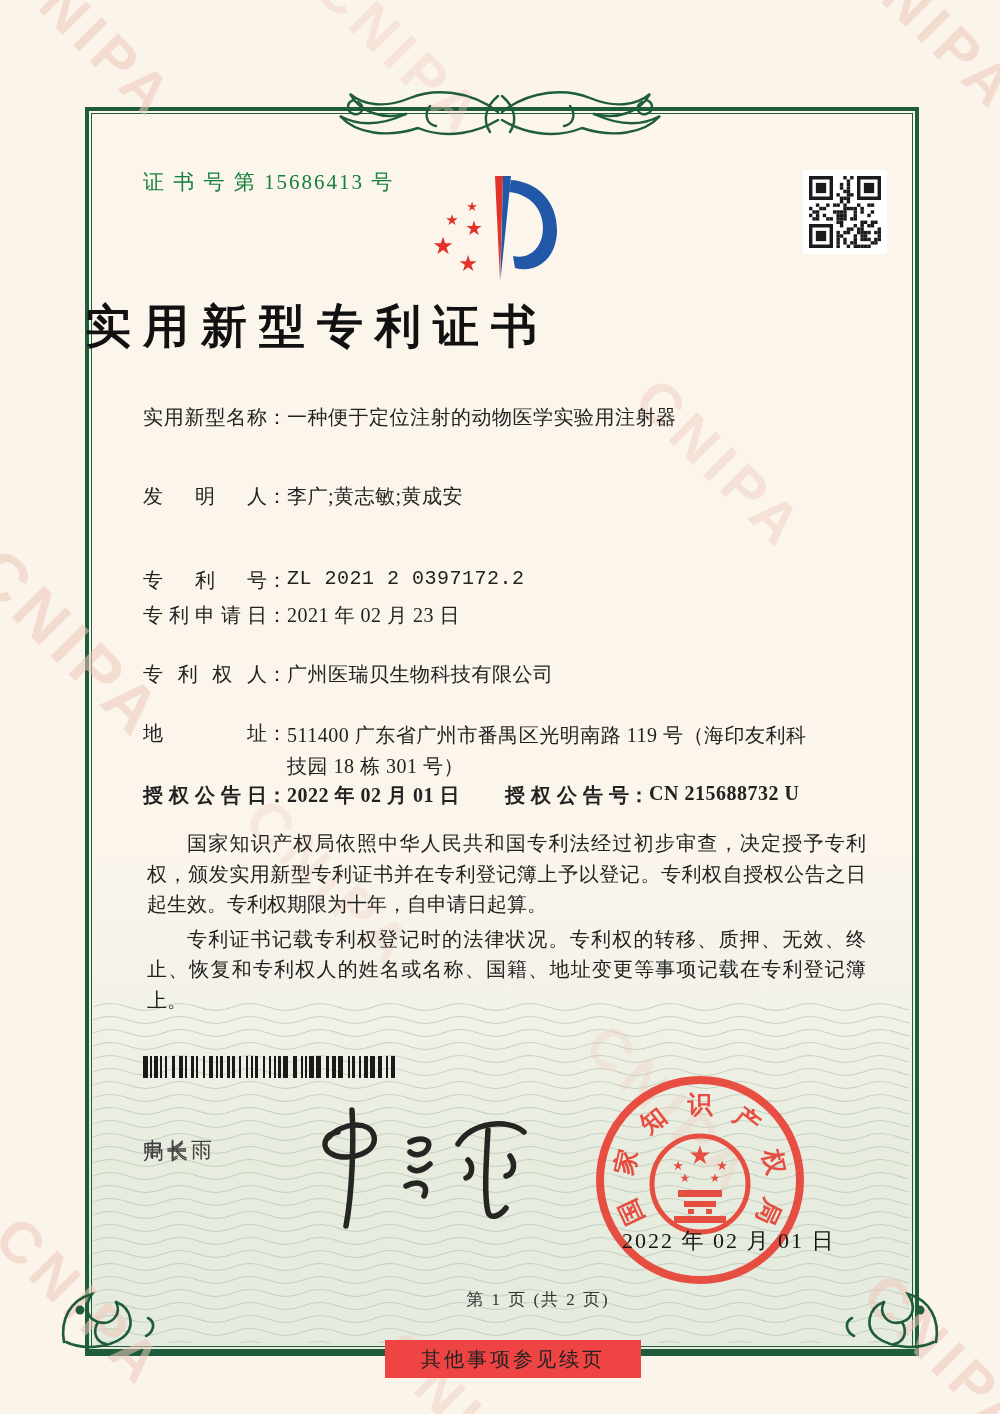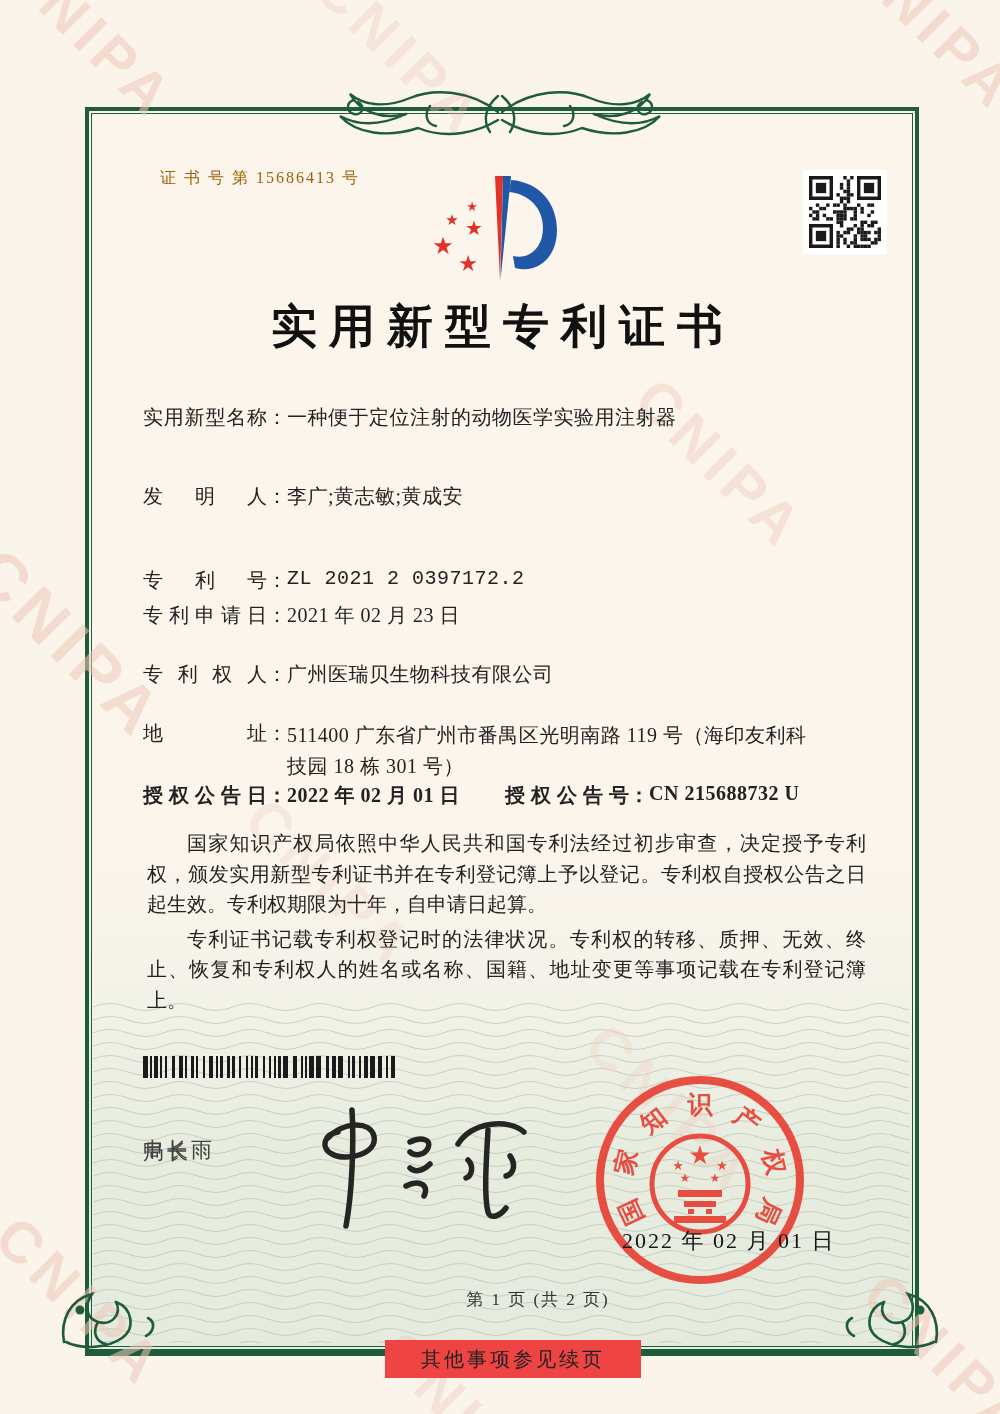--- a/index.html
+++ b/index.html
@@ -22,23 +22,23 @@
   .frame{
     position:absolute;left:85px;top:107px;width:826px;height:1238px;
     border:4px solid #1e5c3a;border-bottom-width:7px;z-index:0;
     background:linear-gradient(180deg,#fbf5ec 0%,#fbf5ec 60%,#f3f2e8 72%,#e7ecdf 85%,#e6ebe0 100%);
   }
   .frame-inner{
     position:absolute;left:2px;top:2px;right:2px;bottom:2px;
     border:1px solid #1e5c3a;
   }
   .content{position:absolute;z-index:2;}
-  .certno{left:160px;top:168px;font-size:16px;letter-spacing:2px;color:#a16207;}
+  .certno{left:143px;top:168px;font-size:21px;letter-spacing:2px;color:#15803d;}
   .title{
-    left:85px;top:296px;width:836px;text-align:center;
+    left:85px;top:296px;width:836px;
     font-size:46px;font-weight:bold;letter-spacing:12px;color:#111;
   }
   .row{left:143px;font-size:20px;white-space:nowrap;}
   .flabel{display:inline-block;width:124px;text-align:justify;text-align-last:justify;vertical-align:top;}
   .colon{display:inline-block;vertical-align:top;}
   .fvalue{display:inline-block;vertical-align:top;letter-spacing:.5px;}
   .fvalue.wide{white-space:normal;width:525px;line-height:31px;}
   .grant-right{position:absolute;left:362px;top:0;white-space:nowrap;}
   .bodytext{left:143px;top:824px;width:727px;font-size:20px;line-height:30.5px;text-align:justify;}
   .bodytext p{margin:4px;text-indent:2em;}

